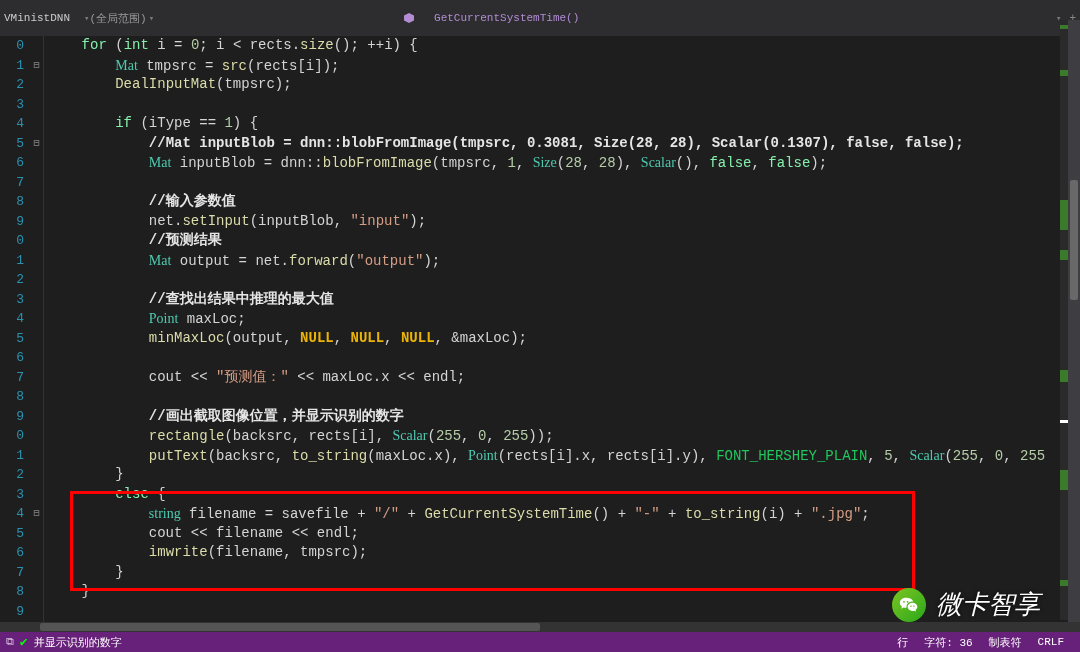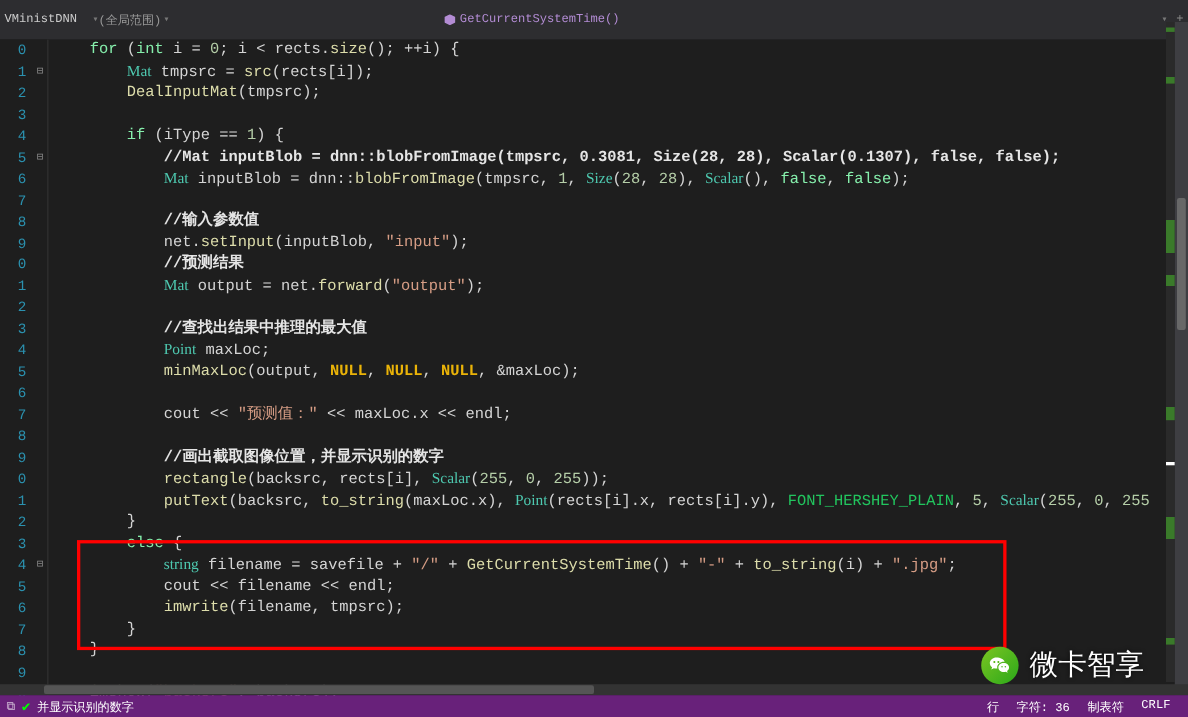--- a/index.html
+++ b/index.html
@@ -17,21 +17,21 @@
     height: 36px;
     background: #2d2d30;
     display: flex;
     align-items: center;
     font-size: 11px;
     color: #cccccc;
     padding: 0 4px;
   }
   .top-bar .tab-name { color: #cccccc; padding-right: 12px; }
   .top-bar .scope { color: #999; }
-  .top-bar .fn { margin-left: 250px; color: #b38cd4; display: flex; align-items: center; gap: 4px; }
+  .top-bar .fn { margin-left: 250px; color: #b38cd4; display: flex; align-items: center; gap: 20px; }
   .cube-icon { width: 10px; height: 10px; display: inline-block; }
   .chevron { color: #777; font-size: 9px; margin-left: auto; }
   .editor {
     position: relative;
     display: flex;
     height: 612px;
     background: #1e1e1e;
   }
   .gutter {
     width: 30px;
@@ -125,20 +125,21 @@
   .status-bar .right { margin-left: auto; display: flex; gap: 16px; align-items: center; padding-right: 10px; }
   .watermark {
     position: absolute;
     right: 40px;
     bottom: 30px;
     display: flex;
     align-items: center;
     gap: 10px;
     color: #fff;
     z-index: 50;
+    font-style: italic;
   }
   .watermark .logo {
     width: 34px; height: 34px; border-radius: 50%;
     background: linear-gradient(135deg,#7cc522,#2aa81a);
     display: flex; align-items: center; justify-content: center;
     font-size: 18px;
   }
   .watermark .txt { font-size: 26px; font-family: 'Microsoft YaHei', sans-serif; text-shadow: 0 0 4px rgba(0,0,0,0.8); }
 </style>
 </head>

